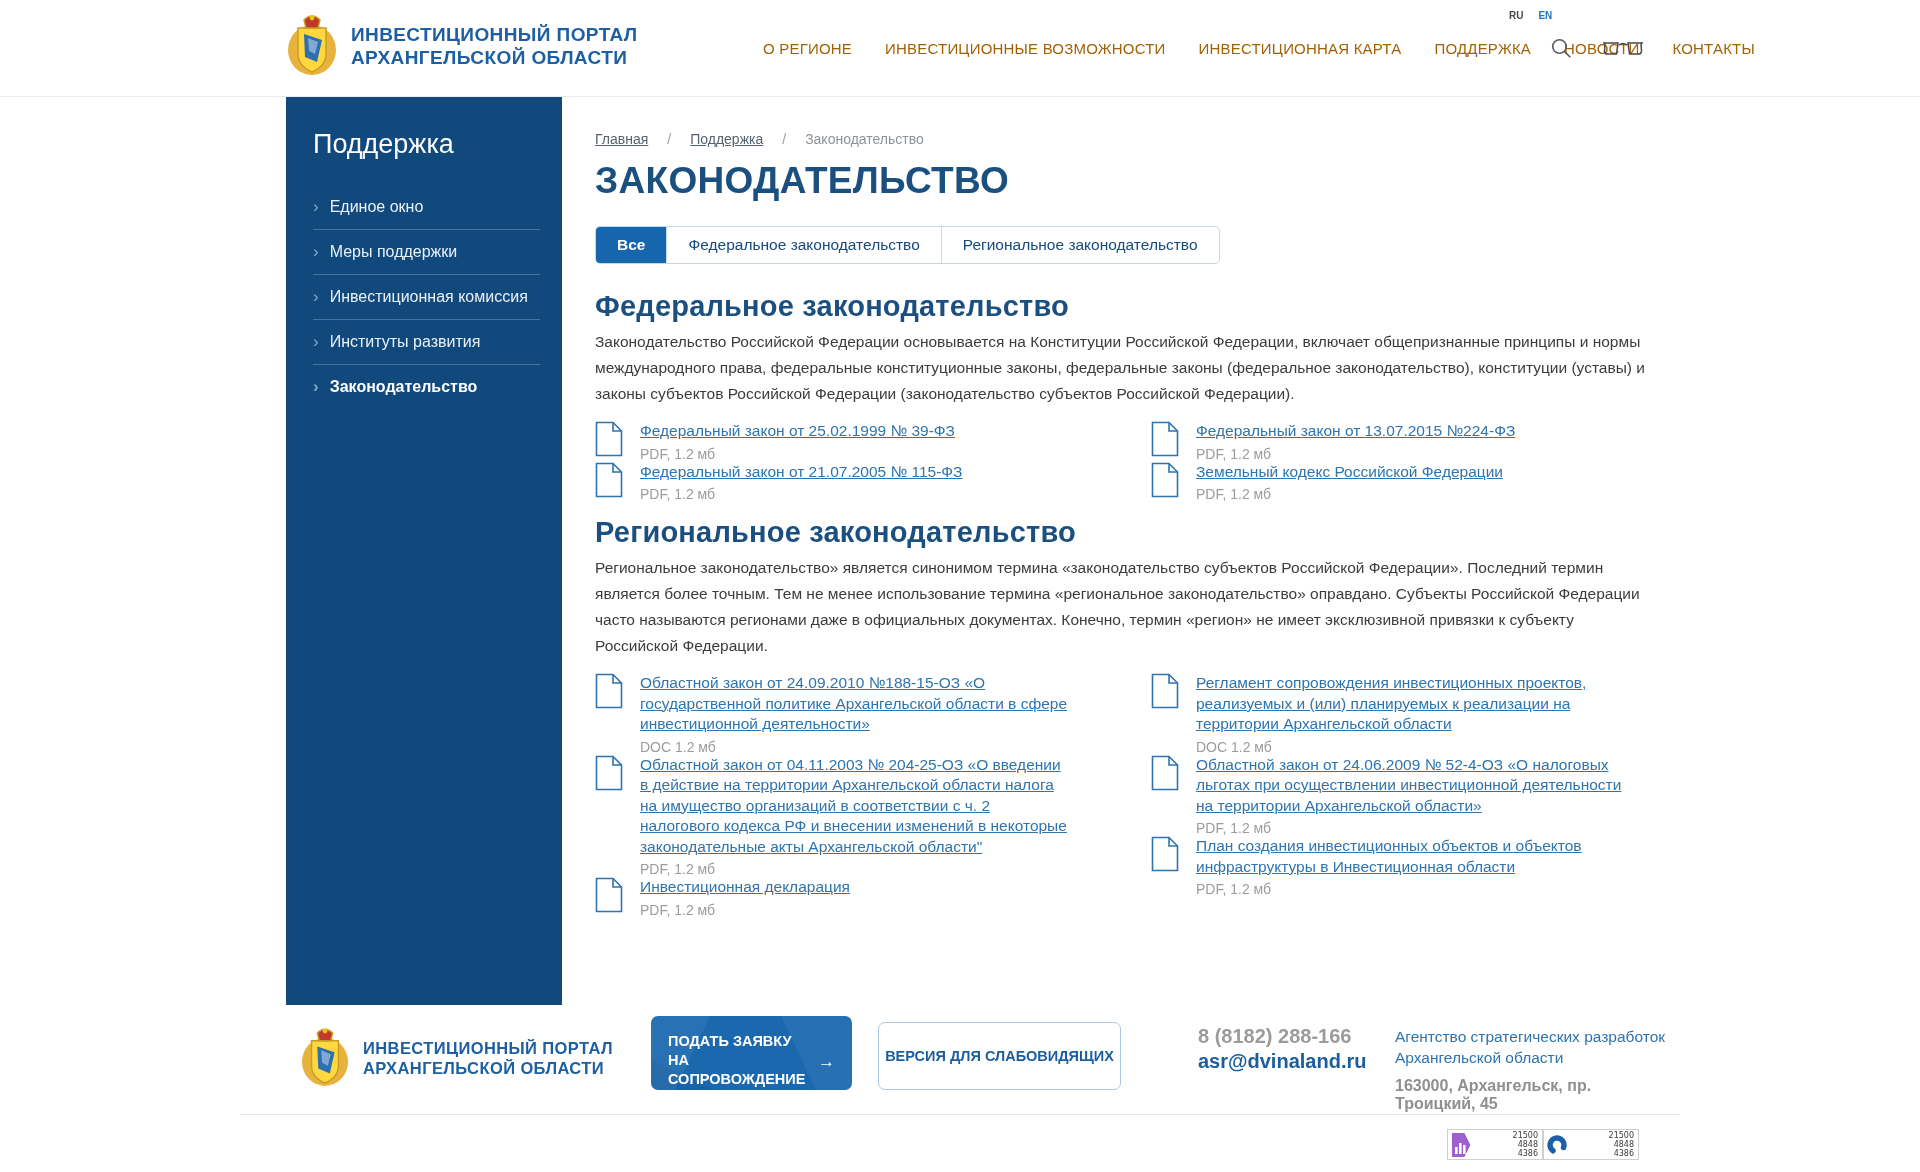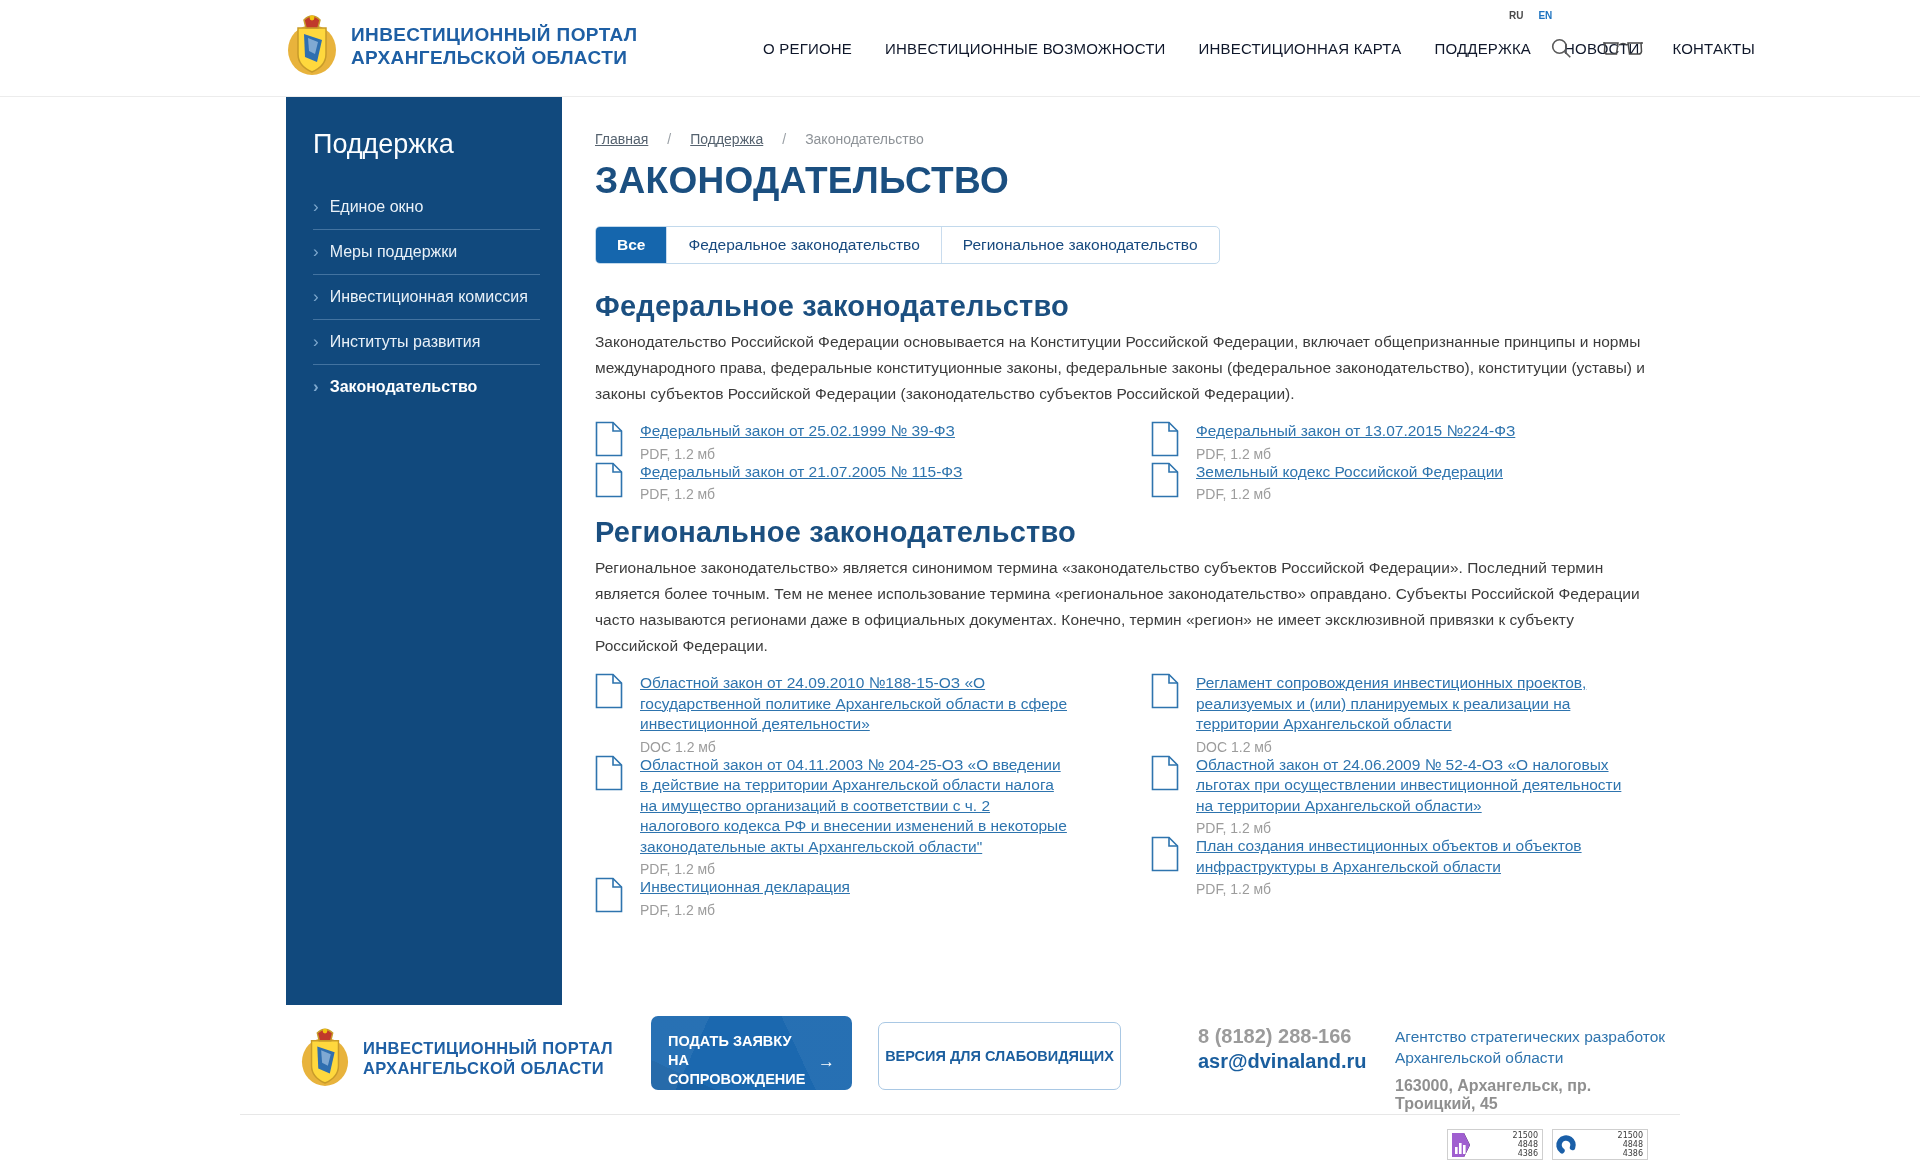--- a/index.html
+++ b/index.html
@@ -4,21 +4,21 @@
 <style>
   * { margin:0; padding:0; box-sizing:border-box; }
   html,body { width:1920px; height:1172px; background:#fff; font-family:"Liberation Sans", sans-serif; overflow:hidden; position:relative; }
   a { text-decoration:underline; cursor:pointer; }
 
   
   .header { position:absolute; top:0; left:0; width:1920px; height:97px; background:#fff; border-bottom:1px solid #ececec; z-index:2; }
   .logo { position:absolute; left:286px; top:14px; display:flex; align-items:center; gap:13px; cursor:pointer; }
   .logo-text { color:#1E5FA4; font-weight:700; font-size:19px; line-height:23px; letter-spacing:0.4px; }
   .nav { position:absolute; left:763px; top:0; height:97px; display:flex; align-items:center; gap:33px; }
-  .nav-item { font-size:15px; color:#0f172a; letter-spacing:0.2px; cursor:pointer; white-space:nowrap; }
+  .nav-item { font-size:15px; color:#a16207; letter-spacing:0.2px; cursor:pointer; white-space:nowrap; }
   .lang { position:absolute; left:1509px; top:10px; display:flex; gap:15px; font-size:10px; font-weight:700; }
   .lang-ru { color:#4A4A4A; cursor:pointer; }
   .lang-en { color:#1F74C0; cursor:pointer; }
   .hdr-icons { position:absolute; left:1551px; top:38px; display:flex; gap:30px; align-items:center; }
   .hdr-icons svg { cursor:pointer; }
 
   
   .sidebar { position:absolute; left:286px; top:97px; width:276px; height:908px; background:#11497D; z-index:3; }
   .sb-title { padding:32px 0 0 27px; font-size:27px; font-weight:400; color:#FBFDFF; }
   .sb-list { margin-top:25px; }
@@ -63,21 +63,21 @@
   .btn-arrow::before { content:"\2192"; }
   .btn-access { position:absolute; left:878px; top:17px; width:243px; height:68px; background:#fff; border:1px solid #A9C8E4;
     border-radius:7px; color:#1B5E9E; font-family:inherit; font-size:14.5px; font-weight:700; cursor:pointer; }
   .f-contacts { position:absolute; left:1198px; top:20px; }
   .f-phone { font-size:20px; font-weight:700; color:#9B9B9B; }
   .f-email { display:inline-block; margin-top:2px; font-size:20px; font-weight:700; color:#1A5E9E; text-decoration:none; }
   .f-agency { position:absolute; left:1395px; top:21px; width:280px; }
   .f-agency-name { font-size:15.5px; line-height:21px; color:#2E74AE; }
   .f-address { margin-top:9px; font-size:16px; font-weight:700; color:#8F8F8F; }
   .f-divider { position:absolute; left:240px; top:109px; width:1440px; height:1px; background:#E7E7E7; }
-  .f-counters { position:absolute; left:1447px; top:124px; display:flex; gap:9px;justify-content:flex-end; }
+  .f-counters { position:absolute; left:1447px; top:124px; display:flex; gap:0;justify-content:flex-end; }
   .counter { width:96px; height:31px; border:1px solid #CFCFCF; background:#fff; display:flex; align-items:center; cursor:pointer; }
   .counter-icon { flex:0 0 26px; display:flex; align-items:center; justify-content:center; }
   .counter-nums { flex:1; display:flex; flex-direction:column; align-items:flex-end; padding-right:4px;
     font-family:"DejaVu Sans", sans-serif; font-size:8px; line-height:9px; color:#3A3A3A; }
 </style>
 </head>
 <body>
 
 <div class="header">
   <div class="logo">
@@ -270,21 +270,21 @@
           <a class="doc-link">Областной закон от 24.06.2009 № 52-4-ОЗ «О налоговых льготах при осуществлении инвестиционной деятельности на территории Архангельской области»</a>
           <div class="doc-meta">PDF, 1.2 мб</div>
         </div>
       </div>
       <div class="doc">
         <svg class="doc-icon" width="28" height="36" viewBox="0 0 28 36">
           <path d="M1.5 1.5 H18 L26.5 10 V34.5 H1.5 Z" fill="#fff" stroke="#2E74AE" stroke-width="1.6"></path>
           <path d="M18 1.5 V10 H26.5" fill="none" stroke="#2E74AE" stroke-width="1.6"></path>
         </svg>
         <div>
-          <a class="doc-link">План создания инвестиционных объектов и объектов инфраструктуры в Архангельской области</a>
+          <a class="doc-link">План создания инвестиционных объектов и объектов инфраструктуры в Инвестиционная области</a>
           <div class="doc-meta">PDF, 1.2 мб</div>
         </div>
       </div>
     </div>
   </div>
 </div>
 
 <div class="footer">
   <div class="f-logo">
     <svg width="50" height="62" viewBox="0 0 52 64">

